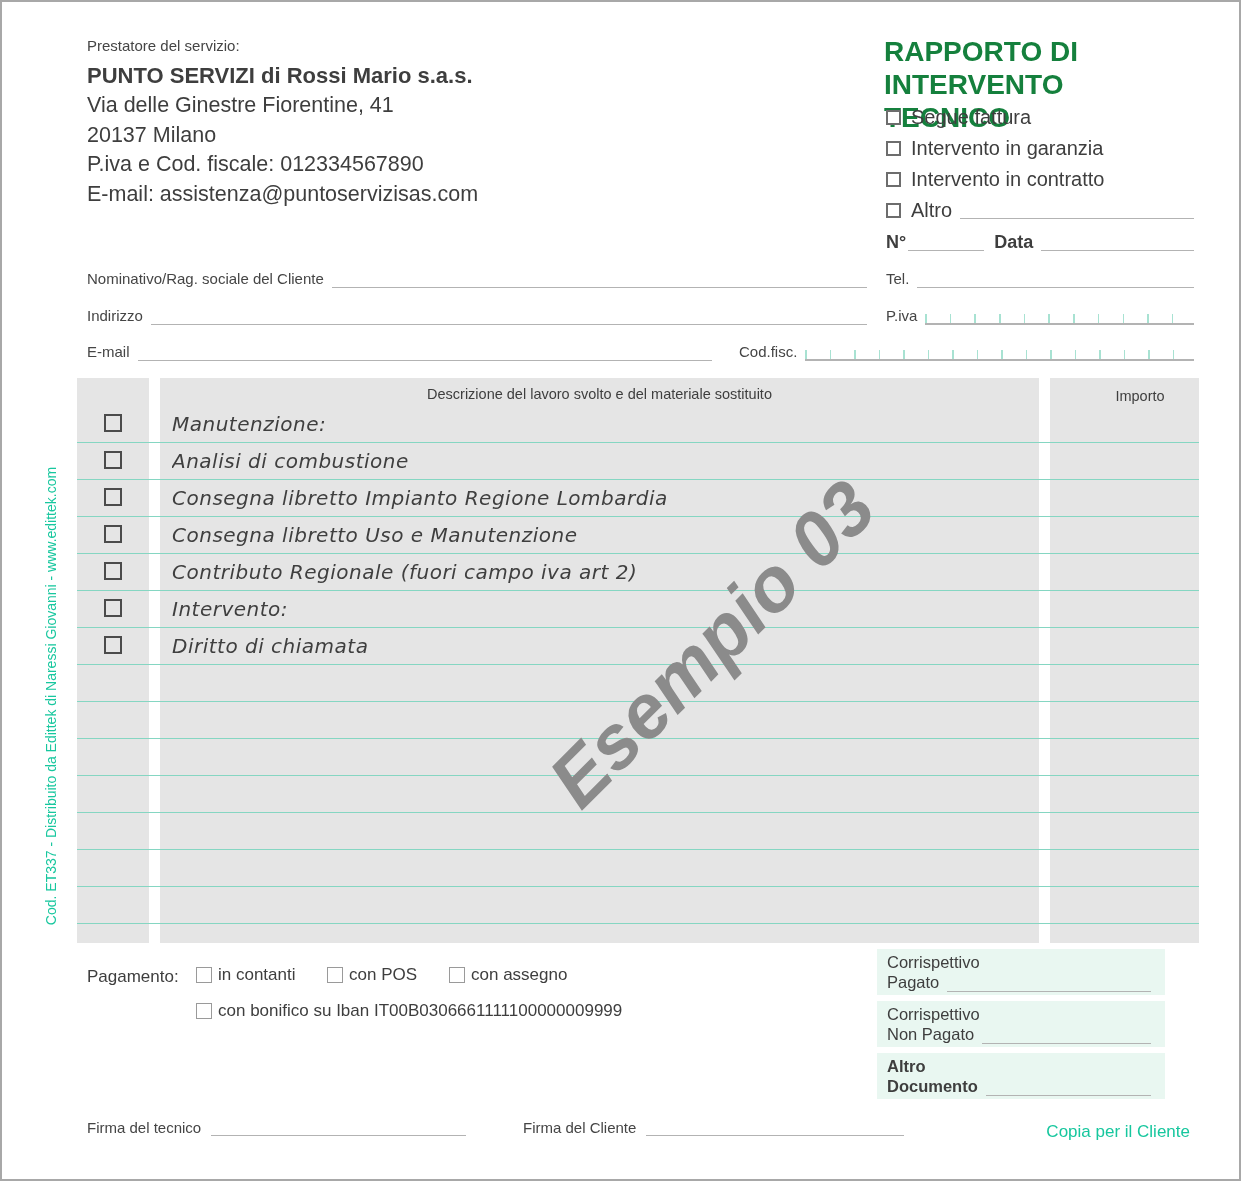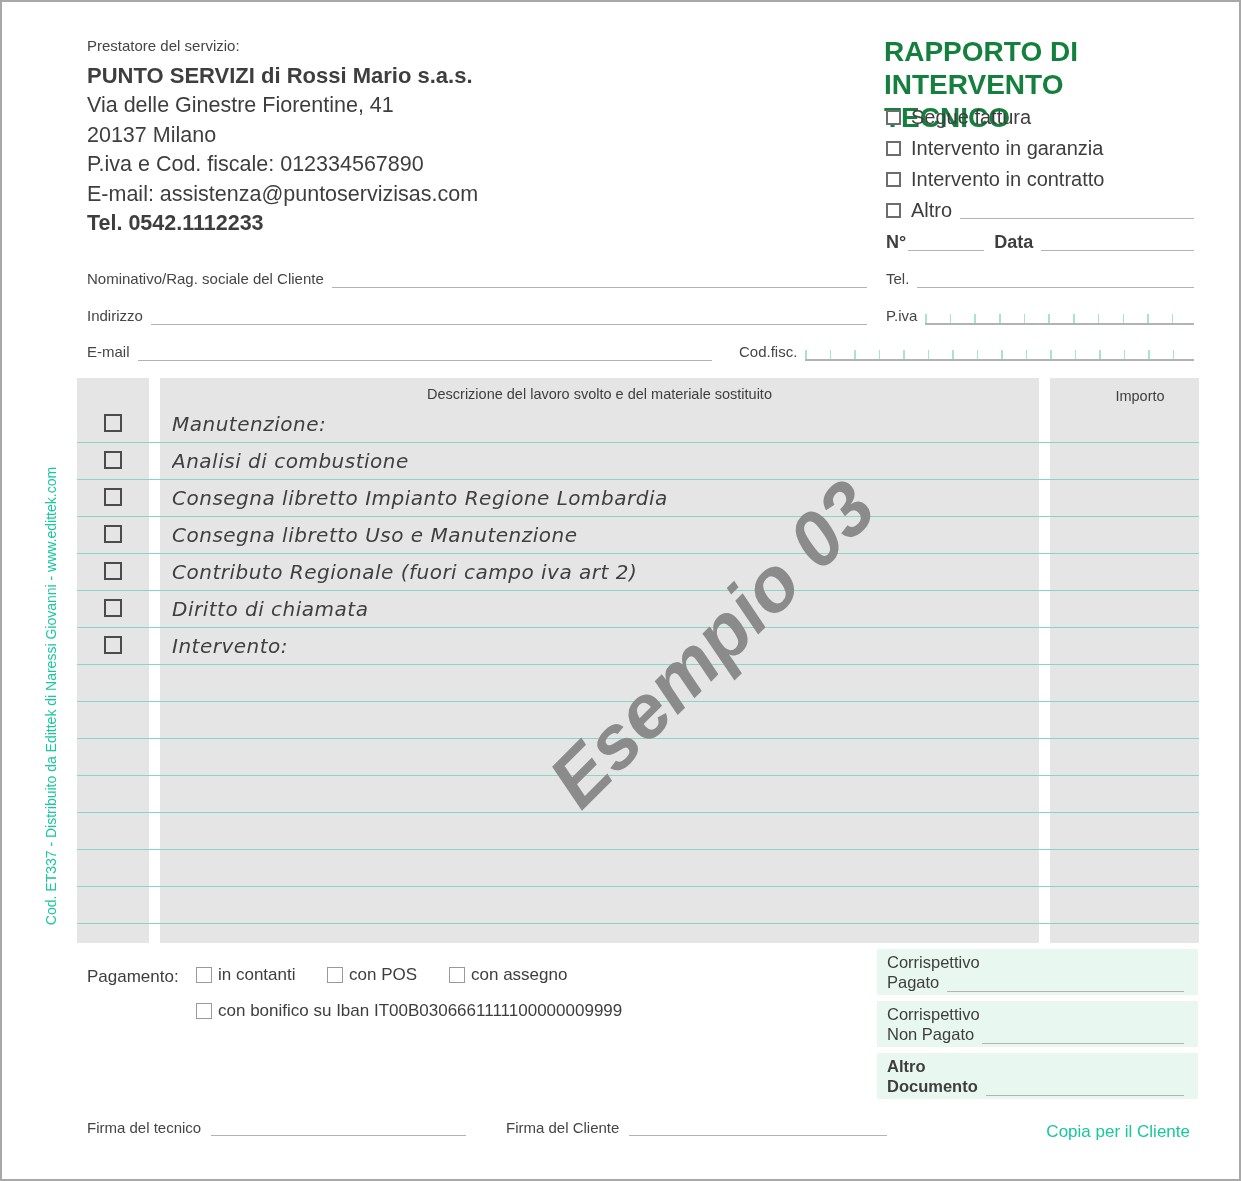--- a/index.html
+++ b/index.html
@@ -63,21 +63,21 @@
     position:absolute;left:470px;top:600px;width:480px;height:84px;
     transform:rotate(-45deg);
     font-size:76px;font-weight:bold;font-style:italic;color:#8b8b8b;
     white-space:nowrap;text-align:center;line-height:84px;z-index:3;
   }
   
   .pay-label{position:absolute;left:85px;top:965px;font-size:17px;}
   .pay-opt{position:absolute;display:flex;align-items:center;font-size:17px;}
   .cb-pay{width:16px;height:16px;border:1.5px solid #9a9a9a;margin-right:6px;flex:0 0 auto;box-sizing:border-box;}
   
-  .tot-box{position:absolute;left:875px;width:321px;height:46px;background:#e9f7f1;box-sizing:border-box;padding:3px 14px 0 10px;font-size:16.5px;line-height:20px;}
+  .tot-box{position:absolute;left:875px;width:288px;height:46px;background:#e9f7f1;box-sizing:border-box;padding:3px 14px 0 10px;font-size:16.5px;line-height:20px;}
   .tot-box .l2{display:flex;align-items:flex-end;}
   .tot-box .l2 .lbl{flex:0 0 auto;}
   .tot-box .l2 .tline{flex:1;border-bottom:1.5px solid #b3b3b3;height:14px;margin-left:8px;}
   .tot-bold{font-weight:bold;}
   
   .sig{position:absolute;top:1117px;display:flex;align-items:flex-end;font-size:15px;color:#454545;}
   .sig .sline{border-bottom:1.5px solid #b3b3b3;height:14px;margin-left:10px;}
   .copy-label{position:absolute;right:49px;top:1120px;font-size:17px;color:#17c79e;}
 </style>
 </head>
@@ -87,21 +87,20 @@
 
   <div class="side-note">Cod. ET337 - Distribuito da Edittek di Naressi Giovanni - www.edittek.com</div>
 
   <div class="provider">
     <div class="provider-label">Prestatore del servizio:</div>
     <div class="provider-line provider-name">PUNTO SERVIZI di Rossi Mario s.a.s.</div>
     <div class="provider-line">Via delle Ginestre Fiorentine, 41</div>
     <div class="provider-line">20137 Milano</div>
     <div class="provider-line">P.iva e Cod. fiscale: 012334567890</div>
     <div class="provider-line">E-mail: assistenza@puntoservizisas.com</div>
-    <div class="provider-line provider-phone">Tel. 0542.1112233</div>
   </div>
 
   <div class="title">
     <div>RAPPORTO DI</div>
     <div>INTERVENTO TECNICO</div>
   </div>
 
   <div class="hdr-check" style="top:104px;">
     <span class="cb cb-sm"></span>
     <span>Segue fattura</span>
@@ -173,25 +172,25 @@
       <div class="trow">
         <span class="tcb"></span>
         <span class="titem">Consegna libretto Uso e Manutenzione</span>
       </div>
       <div class="trow">
         <span class="tcb"></span>
         <span class="titem">Contributo Regionale (fuori campo iva art 2)</span>
       </div>
       <div class="trow">
         <span class="tcb"></span>
+        <span class="titem">Intervento:</span>
+      </div>
+      <div class="trow">
+        <span class="tcb"></span>
         <span class="titem">Diritto di chiamata</span>
-      </div>
-      <div class="trow">
-        <span class="tcb"></span>
-        <span class="titem">Intervento:</span>
       </div>
       <div class="trow"></div>
       <div class="trow"></div>
       <div class="trow"></div>
       <div class="trow"></div>
       <div class="trow"></div>
       <div class="trow"></div>
       <div class="trow"></div>
     </div>
   </div>
@@ -235,19 +234,19 @@
     <div class="l2">
       <span class="lbl">Documento</span>
       <span class="tline"></span>
     </div>
   </div>
 
   <div class="sig" style="left:85px;">
     <span>Firma del tecnico</span>
     <span class="sline" style="width:255px;"></span>
   </div>
-  <div class="sig" style="left:504px;">
+  <div class="sig" style="left:521px;">
     <span>Firma del Cliente</span>
     <span class="sline" style="width:258px;"></span>
   </div>
   <div class="copy-label">Copia per il Cliente</div>
 
 </div>
 
 </body></html>

